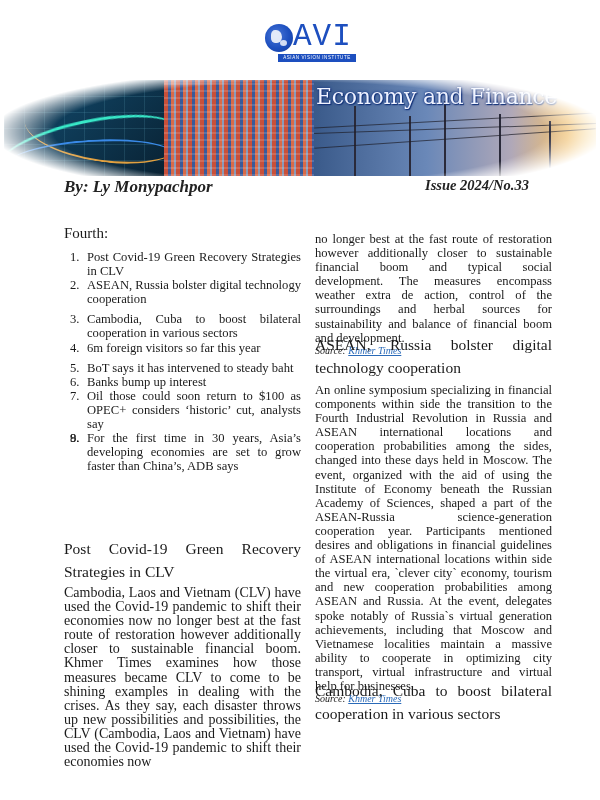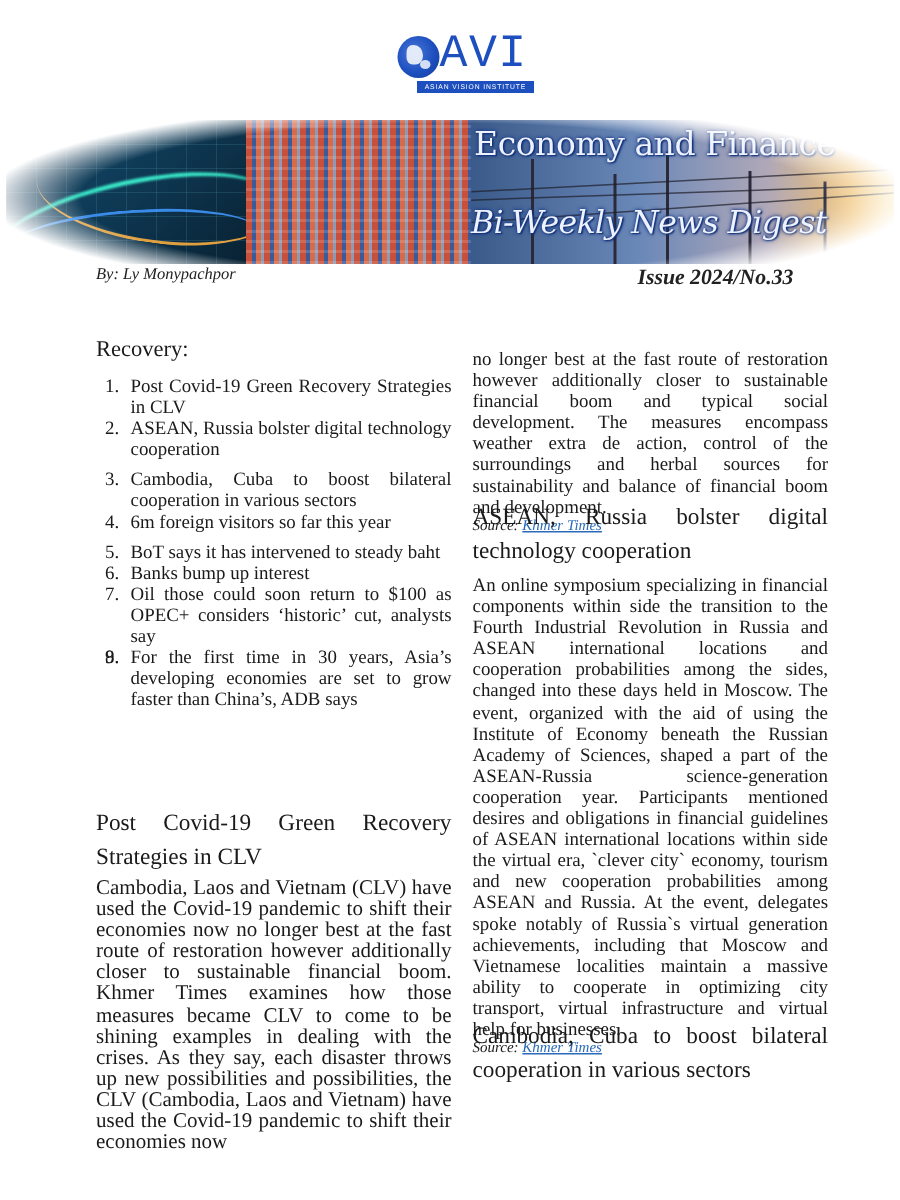--- a/index.html
+++ b/index.html
@@ -31,21 +31,21 @@
   .panel-port::after { content: ""; position: absolute; inset: 0; background: repeating-linear-gradient(0deg, rgba(255,255,255,0.15) 0 2px, transparent 2px 7px); }
   .panel-power { left: 310px; width: 282px; background: linear-gradient(90deg, #3a5a8a 0%, #6a88b8 40%, #b0a8b8 70%, #f0c070 90%, #f8d890 100%); overflow: hidden; }
   .panel-power .tower { position: absolute; bottom: 0; width: 2px; background: #2a2a3a; }
   .panel-power .wire { position: absolute; height: 1px; background: rgba(30,30,40,0.7); }
   .banner-title { position: absolute; left: 312px; top: 4px; font-family: "DejaVu Serif", serif; font-size: 22px; color: #eef2ff;
     text-shadow: 0 0 3px #1b3c8a, 0 0 2px #1b3c8a, 1px 1px 1px #0d2a6a; letter-spacing: -0.3px; }
   .banner-subtitle { position: absolute; left: 310px; top: 56px; font-family: "DejaVu Serif", serif; font-style: italic; font-size: 21px; color: #eef2ff;
     text-shadow: 0 0 3px #1b3c8a, 0 0 2px #1b3c8a, 1px 1px 1px #0d2a6a; letter-spacing: -0.4px; }
 
   
-  .byline { position: absolute; left: 64px; top: 177px; font-family: "Liberation Serif", serif; font-size: 11px; font-weight: normal; font-style: italic; color: #222; }
+  .byline { position: absolute; left: 64px; top: 177px; font-family: "Liberation Serif", serif; font-size: 17px; font-weight: bold; font-style: italic; color: #222; }
   .issue { position: absolute; left: 425px; top: 177px; font-family: "Liberation Serif", serif; font-size: 14.5px; font-weight: bold; font-style: italic; color: #222; }
   .justify { text-align: justify; text-align-last: left; }
 
   .content-heading { position: absolute; left: 64px; top: 225px; font-size: 15px; font-family: "Liberation Serif", serif; }
   .toc { position: absolute; left: 64px; top: 250px; width: 237px; margin: 0; padding: 0; list-style: none; font-size: 12.6px; line-height: 14.1px; }
   .toc li { position: relative; padding-left: 23px; text-align: justify; text-align-last: left; }
   .toc li .num { position: absolute; left: 6px; top: 0; }
   .toc li.gap { margin-top: 6px; }
 
   .section-heading { font-family: "Liberation Serif", serif; font-size: 15.5px; line-height: 23px; text-align: justify; text-align-last: left; }
@@ -80,27 +80,26 @@
     <div class="tower" style="left:40px;height:70px;"></div>
     <div class="tower" style="left:95px;height:60px;"></div>
     <div class="tower" style="left:130px;height:75px;"></div>
     <div class="tower" style="left:185px;height:62px;"></div>
     <div class="tower" style="left:235px;height:55px;"></div>
     <div class="wire" style="left:0;top:40px;width:282px;transform:rotate(-3deg);"></div>
     <div class="wire" style="left:0;top:48px;width:282px;transform:rotate(-2deg);"></div>
     <div class="wire" style="left:0;top:58px;width:282px;transform:rotate(-4deg);"></div>
   </div>
   <div class="banner-title">Economy and Finance</div>
-  <div class="banner-subtitle">Bi-Weekly News Digest</div>
 </div>
 
 <div class="byline">By: Ly Monypachpor</div>
 <div class="issue">Issue 2024/No.33</div>
 
-<div class="content-heading">Recovery:</div>
+<div class="content-heading">Fourth:</div>
 <ol class="toc">
   <li><span class="num">1.</span><span>Post Covid-19 Green Recovery Strategies in CLV</span></li>
   <li><span class="num">2.</span><span>ASEAN, Russia bolster digital technology cooperation</span></li>
   <li class="gap"><span class="num">3.</span><span>Cambodia, Cuba to boost bilateral cooperation in various sectors</span></li>
   <li><span class="num">4.</span><span>6m foreign visitors so far this year</span></li>
   <li class="gap"><span class="num">5.</span><span>BoT says it has intervened to steady baht</span></li>
   <li><span class="num">6.</span><span>Banks bump up interest</span></li>
   <li><span class="num">7.</span><span>Oil those could soon return to $100 as OPEC+ considers ‘historic’ cut, analysts say</span></li>
   <li><span class="num">8.</span></li>
   <li><span class="num">9.</span><span>For the first time in 30 years, Asia’s developing economies are set to grow faster than China’s, ADB says</span></li>

